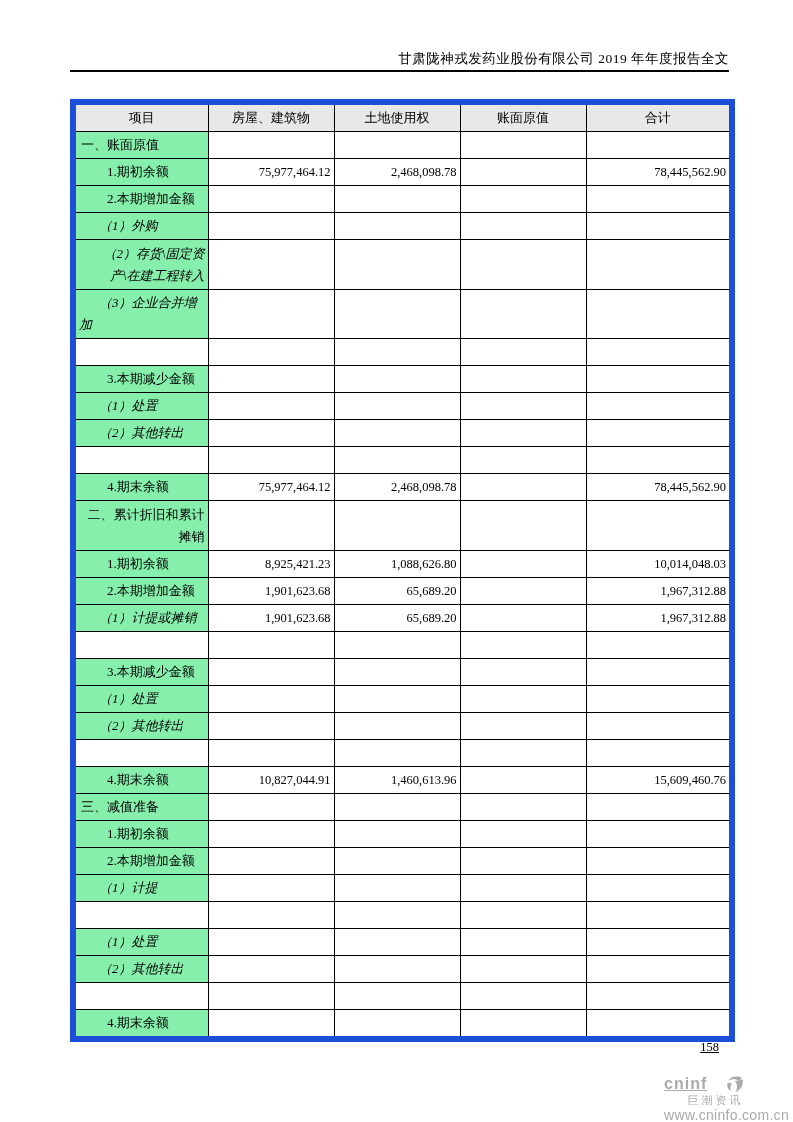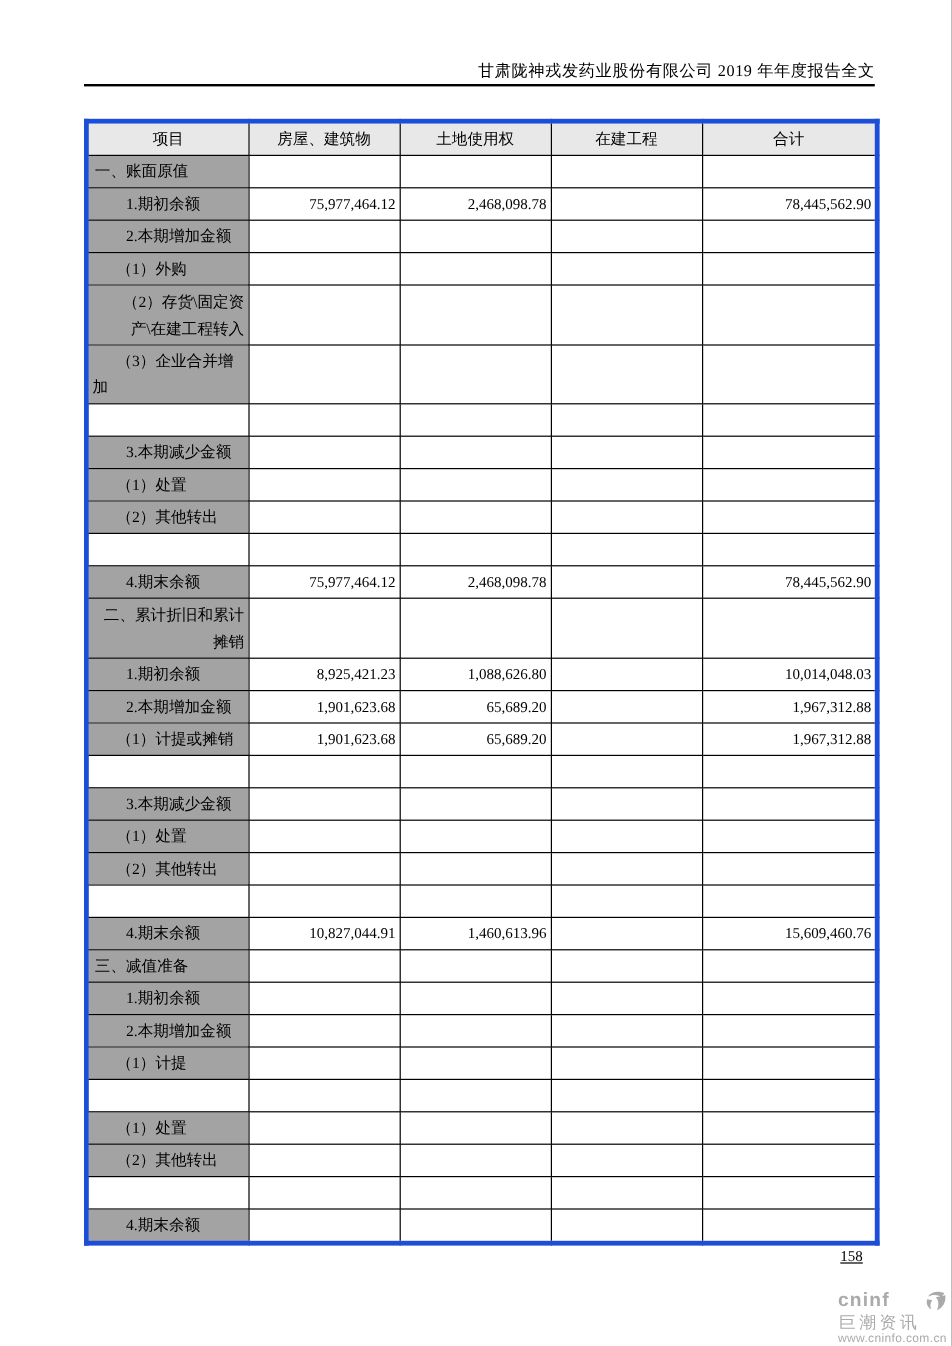--- a/index.html
+++ b/index.html
@@ -26,43 +26,43 @@
     width:659px; height:0;
     border-top:2px solid #000;
   }
   table.asset-table {
     position:absolute;
     top:99px; left:70px;
     width:659px;
     border-collapse:collapse;
     table-layout:fixed;
     font-size:13px;
-    border:4px solid #1d4ed8;
+    border:6px solid #1d4ed8;
   }
   table.asset-table th, table.asset-table td {
     border:1px solid #000;
     height:27px;
     padding:2px 3px;
     vertical-align:middle;
     line-height:22px;
     overflow:hidden;
   }
   table.asset-table th {
     background:#e8e8e8;
     font-weight:normal;
     text-align:center;
   }
   td.label-cell {
-    background:#a3a3a3;
+    background:#86efac;
     text-align:left;
     word-break:break-all;
   }
   td.label-cell.section { text-indent:2px; }
   td.label-cell.item    { text-indent:28px; }
-  td.label-cell.sub     { text-indent:20px; }
+  td.label-cell.sub     { text-indent:20px;font-style:italic; }
   td.label-cell.empty   { background:#ffffff; }
   tr.tall td { height:50px;text-align:right; }
   td.value-cell {
     background:#ffffff;
     text-align:right;
     font-size:12.5px;
     padding-right:4px;
   }
   .page-number {
     position:absolute;
@@ -72,25 +72,25 @@
   }
   .site-logo {
     position:absolute;
     top:1074px; right:4px;
     text-align:right;
     color:#aaaaaa;
     font-family:"Liberation Sans","DejaVu Sans",sans-serif;
     line-height:1.15;
   }
   .site-logo .brand-row {
-    display:flex; align-items:center; justify-content:space-between; gap:17px;
-    font-weight:bold; font-size:16px; letter-spacing:1px;
-  }
-  .site-logo .brand-cn { font-size:14px; letter-spacing:3px; margin-right:22px; }
-  .site-logo .brand-url { font-size:10px; letter-spacing:0.3px;text-align:center; }
+    display:flex; align-items:center; justify-content:flex-start; gap:17px;
+    font-weight:bold; font-size:16px; letter-spacing:1px;text-decoration:underline;
+  }
+  .site-logo .brand-cn { font-size:11px; letter-spacing:3px; margin-right:22px;text-align:center; }
+  .site-logo .brand-url { font-size:14px; letter-spacing:0.3px;text-align:center; }
   .swirl { width:20px; height:20px; display:inline-block; }
 </style>
 </head>
 <body>
 
 <div class="page">
 
   <div class="doc-header-title">甘肃陇神戎发药业股份有限公司 2019 年年度报告全文</div>
 
   <div class="doc-header-rule"></div>
@@ -101,21 +101,21 @@
       <col style="width:126px">
       <col style="width:126px">
       <col style="width:126px">
       <col style="width:146px">
     </colgroup>
     <thead>
       <tr>
         <th>项目</th>
         <th>房屋、建筑物</th>
         <th>土地使用权</th>
-        <th>在建工程</th>
+        <th>账面原值</th>
         <th>合计</th>
       </tr>
     </thead>
     <tbody>
         <tr>
           <td class="label-cell section">一、账面原值</td>
           <td class="value-cell"></td>
           <td class="value-cell"></td>
           <td class="value-cell"></td>
           <td class="value-cell"></td>

